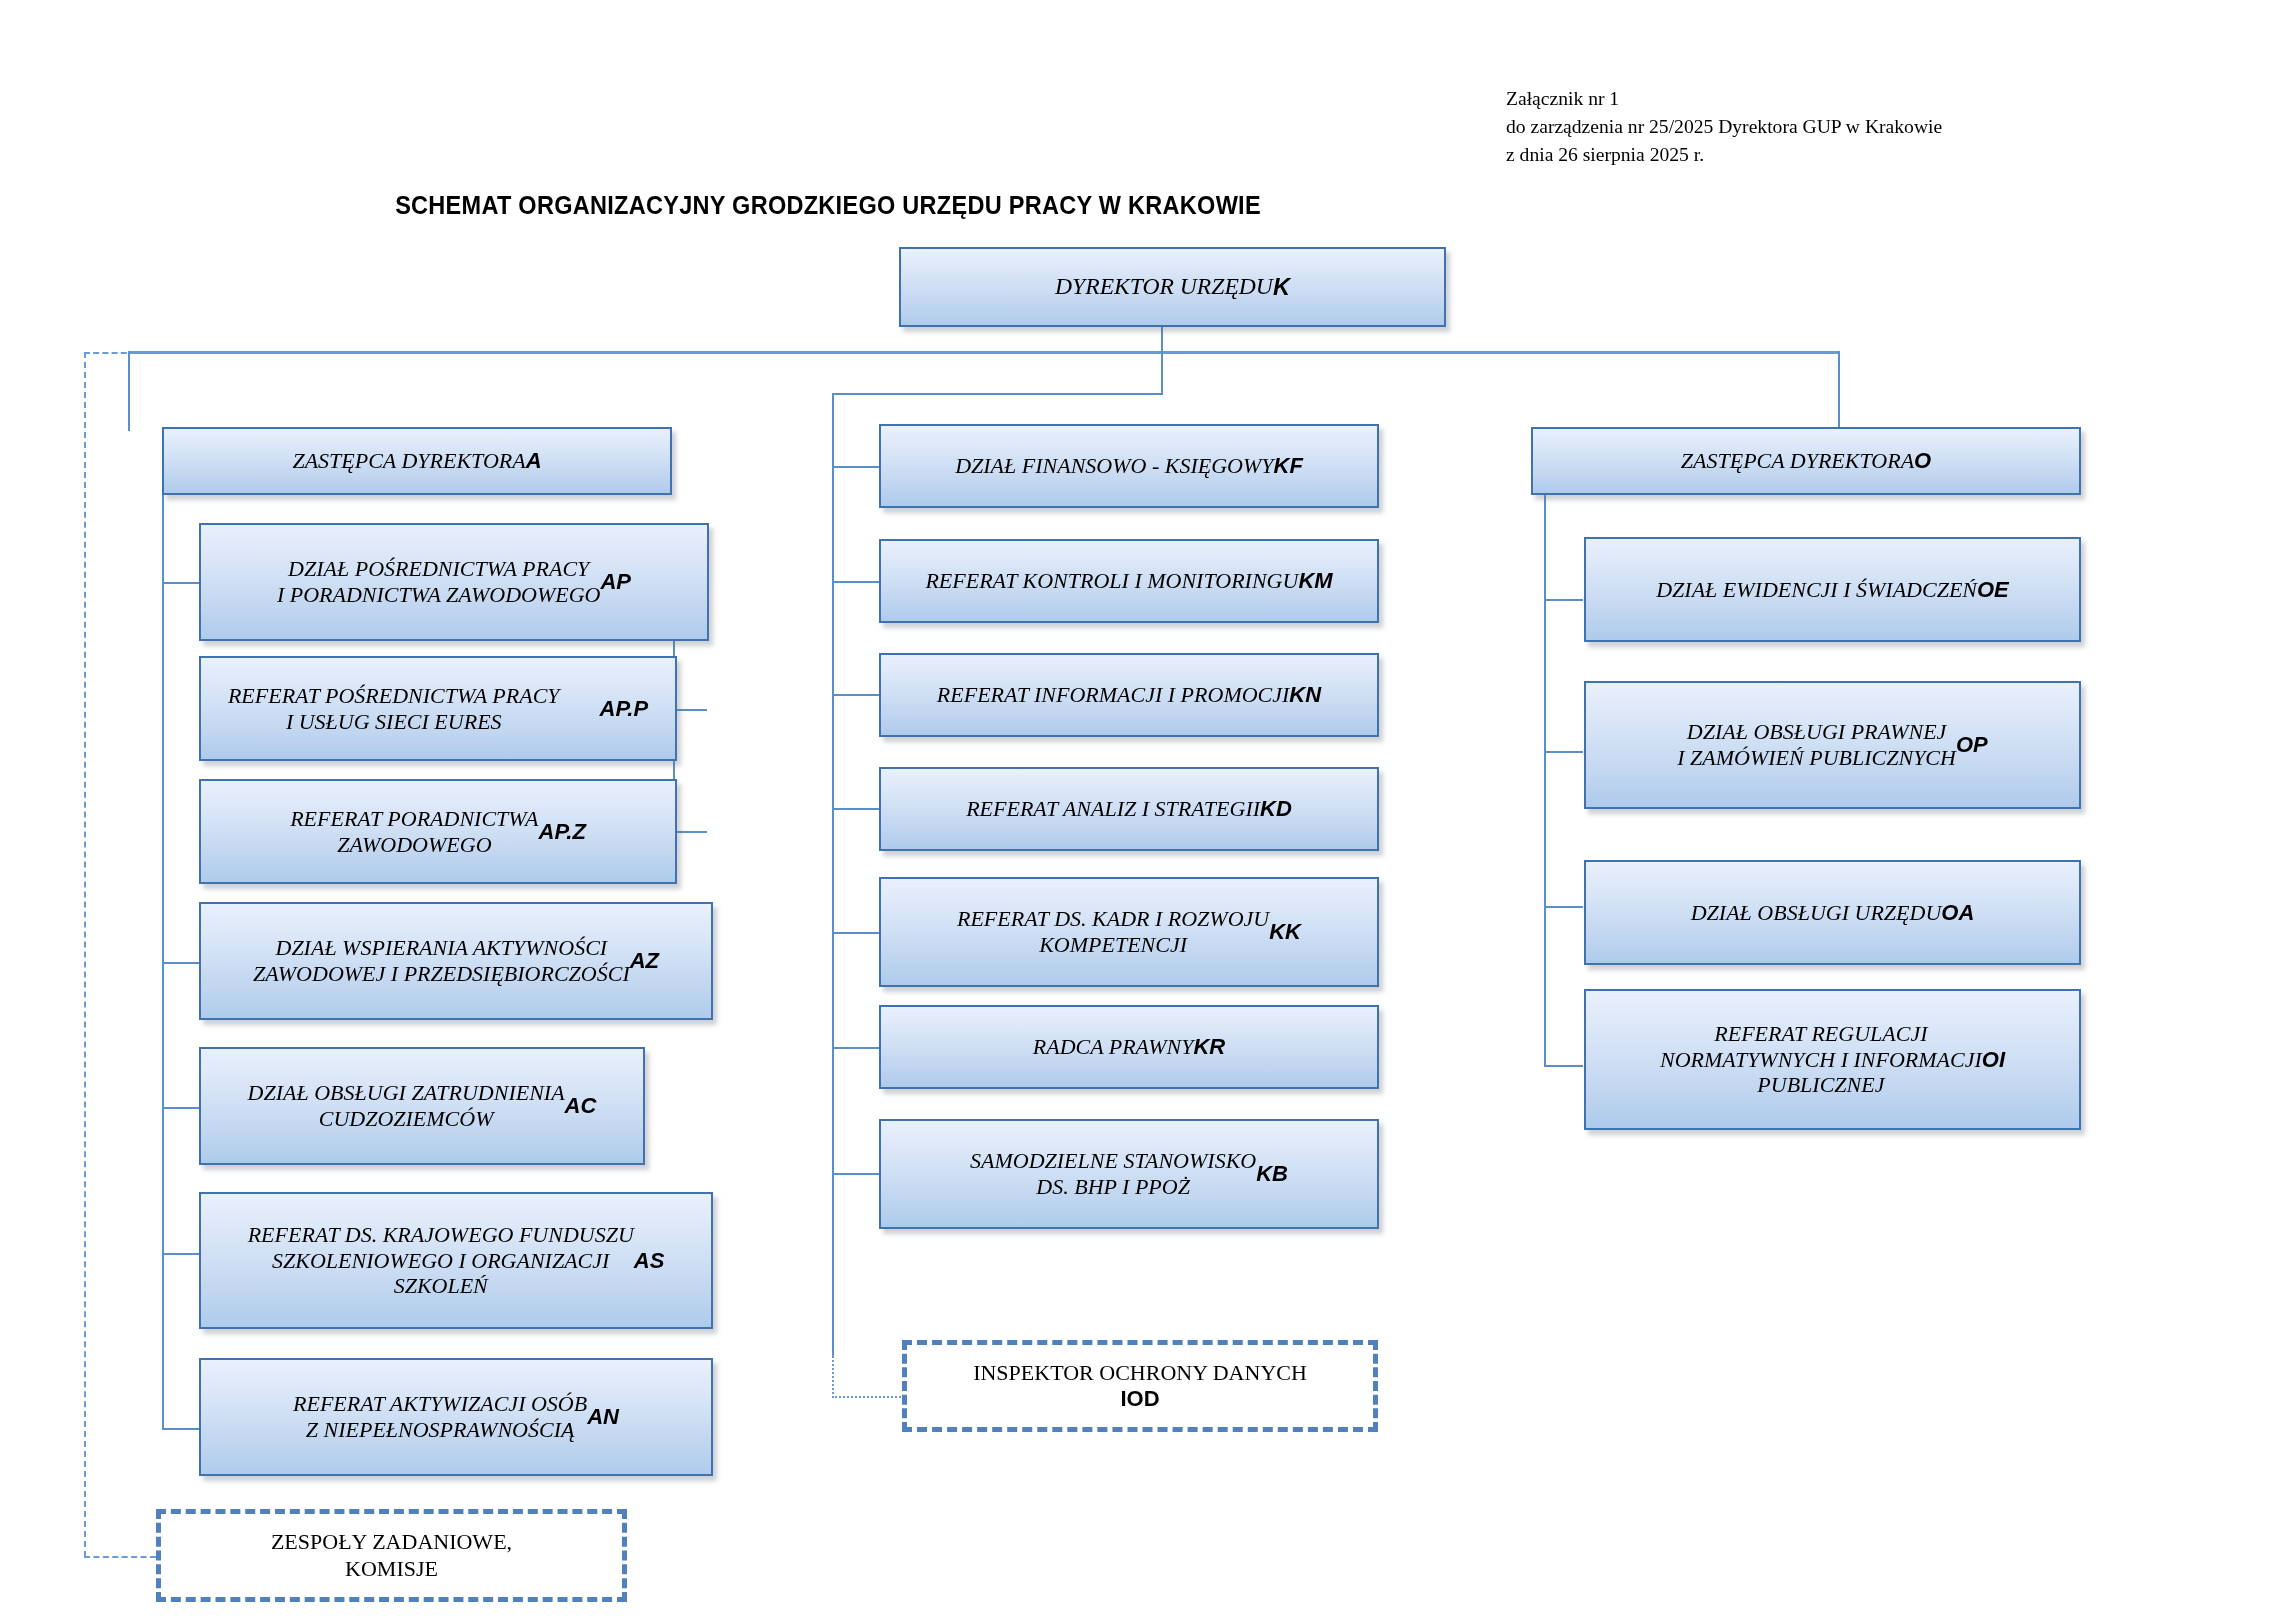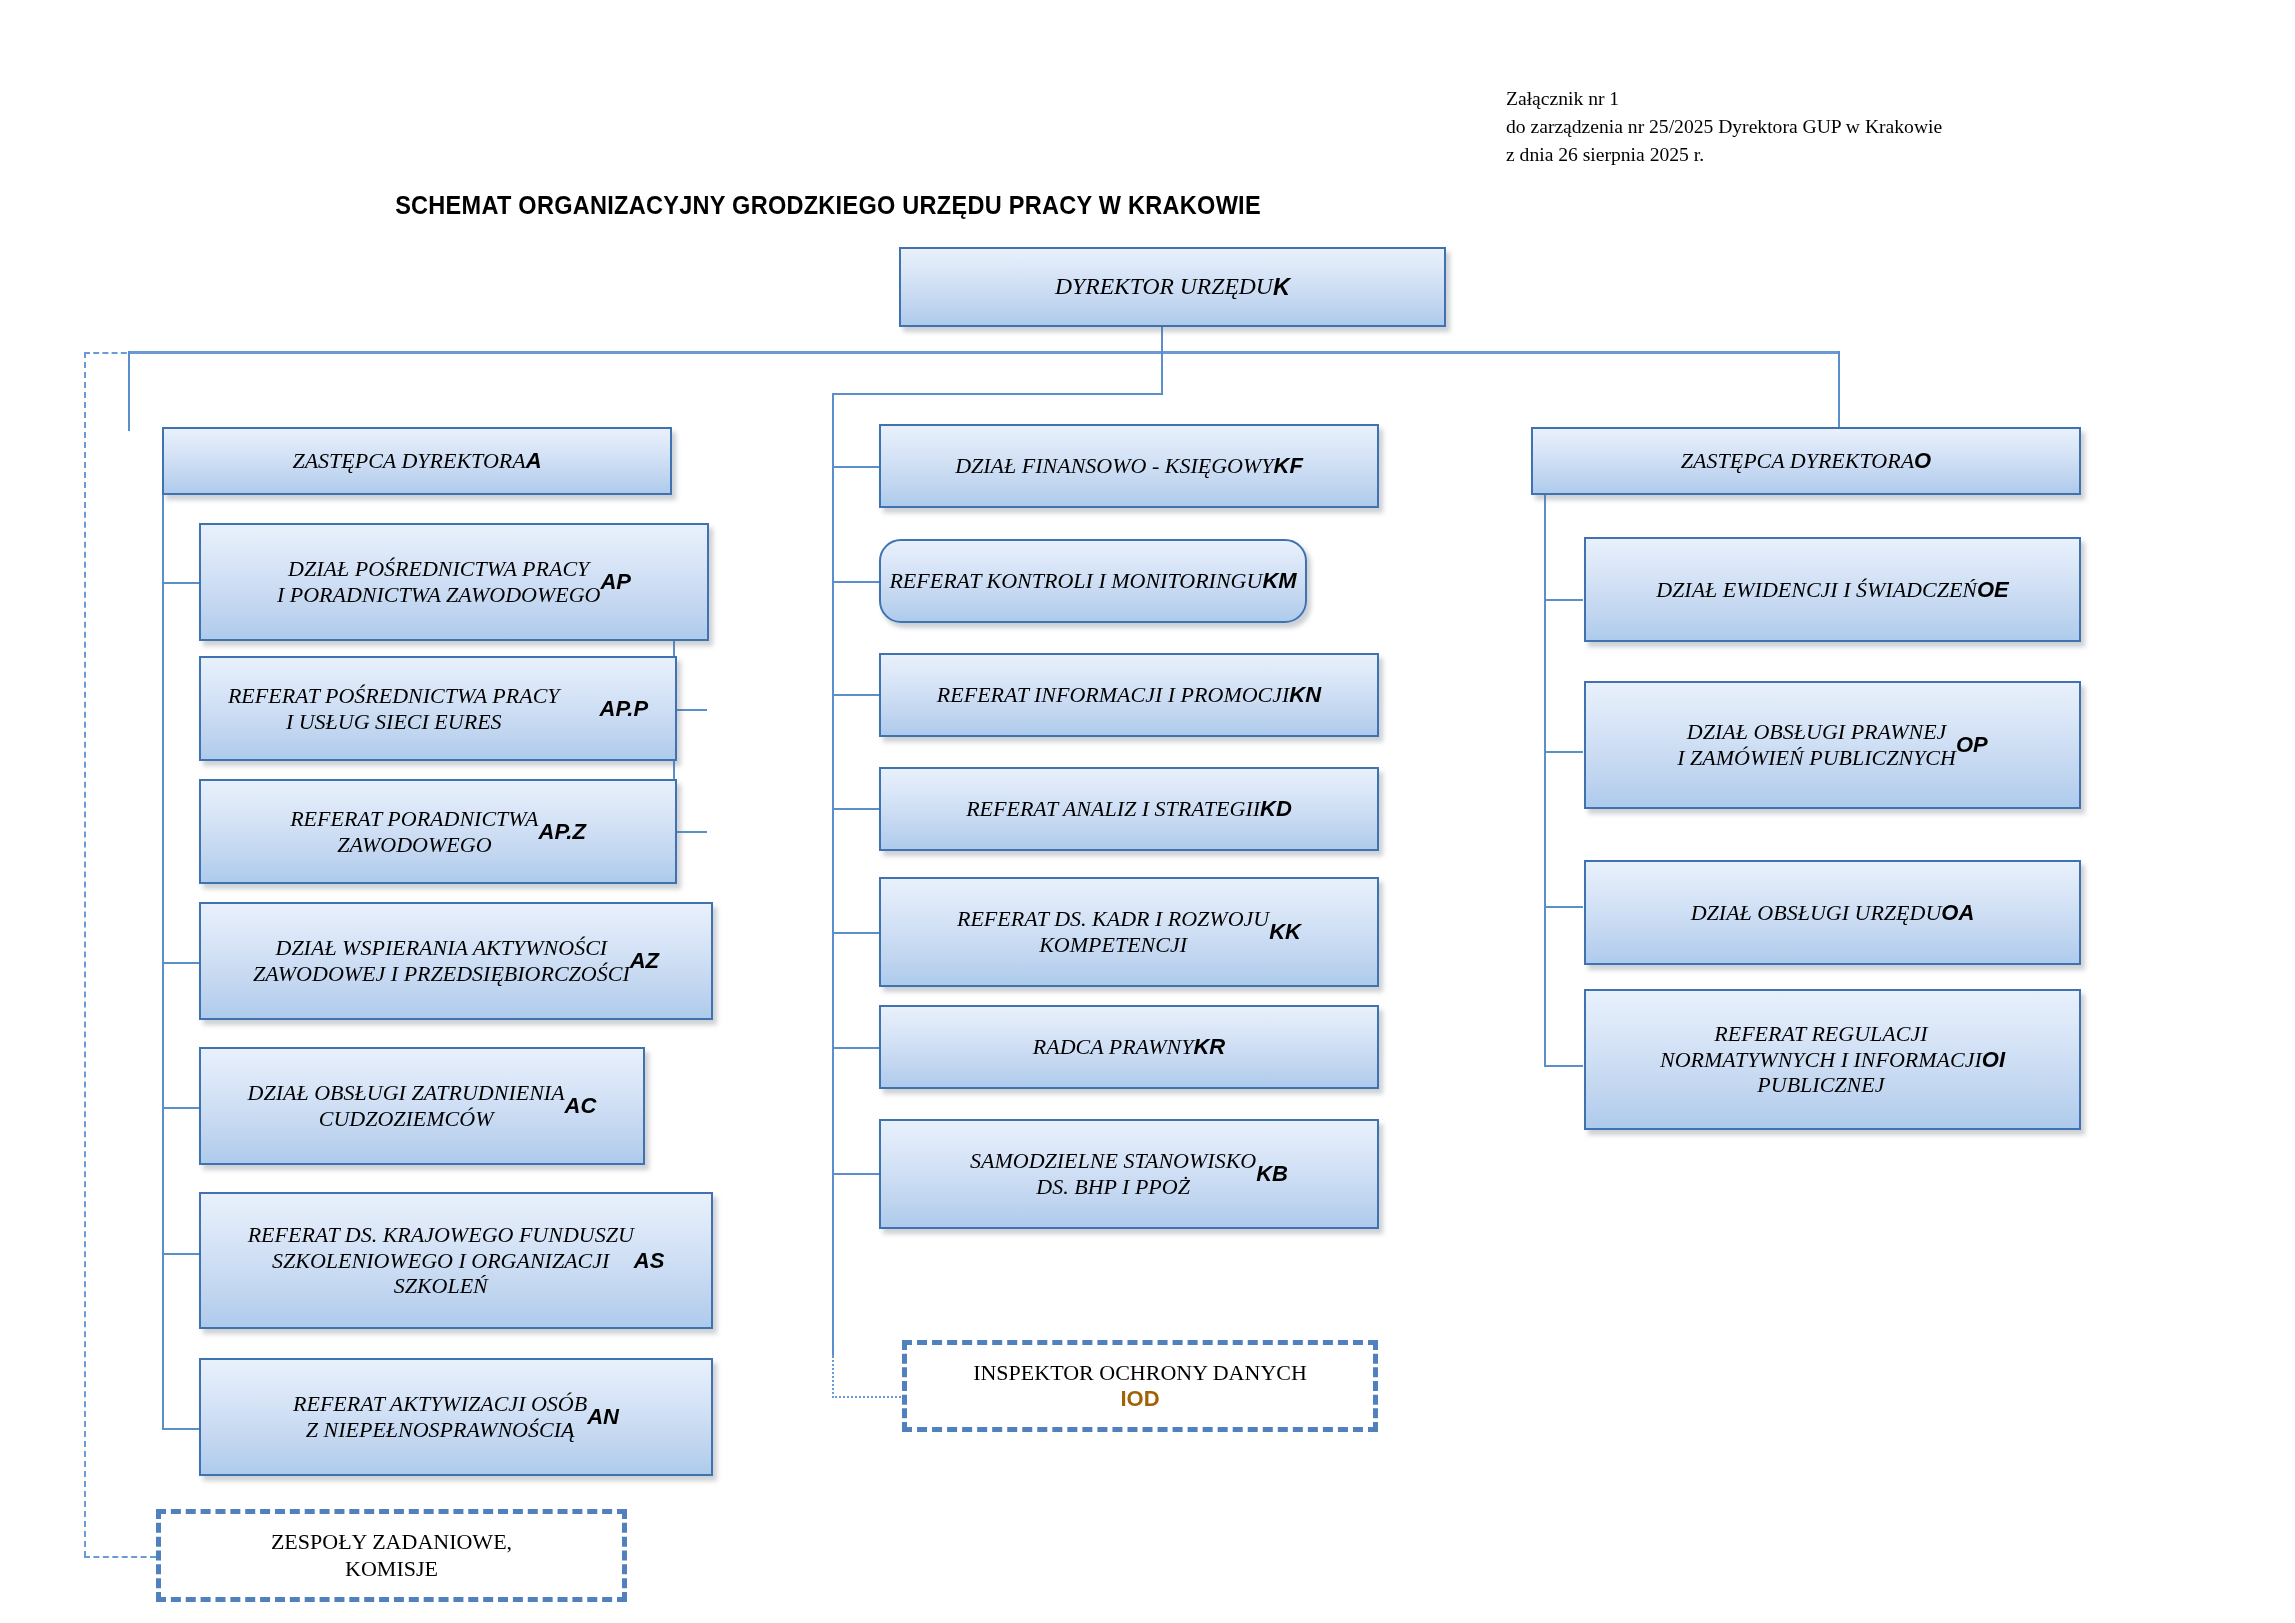--- a/index.html
+++ b/index.html
@@ -41,21 +41,21 @@
   #box-K .nm{font-size:23.6px;}
   #box-K .cd{font-size:23.6px;}
 
   
   .dbox{position:absolute;box-sizing:border-box;background:#fff;
         border:5.9px dashed #5080bd;
         display:flex;flex-direction:column;align-items:center;justify-content:center;
         text-align:center;padding:2.6px 7.9px;}
   .dbox .nm{font-family:"Liberation Serif",serif;font-size:22px;line-height:1.2;color:#000;
             white-space:pre-line;}
-  .dbox .cd{font-family:"Liberation Sans",sans-serif;font-weight:bold;font-size:22px;color:#a16207;}
+  .dbox .cd{font-family:"Liberation Sans",sans-serif;font-weight:bold;font-size:22px;color:#000000;}
 </style>
 </head>
 <body>
 
 <div id="page">
 
   <div id="doc-note">Załącznik nr 1
 do zarządzenia nr 25/2025 Dyrektora GUP w Krakowie
 z dnia 26 sierpnia 2025 r.</div>
 
@@ -160,21 +160,21 @@
   <div class="dbox" style="left:156px;top:1509px;width:471px;height:93px;">
     <div class="nm">ZESPOŁY ZADANIOWE,
 KOMISJE</div>
   </div>
 
   <div class="box" style="left:879px;top:424px;width:500px;height:84px;">
     <div class="nm">DZIAŁ FINANSOWO - KSIĘGOWY</div>
     <div class="cd">KF</div>
   </div>
 
-  <div class="box" style="left:879px;top:539px;width:428px;height:84px;border-radius:22px;">
+  <div class="box" style="left:879px;top:539px;width:500px;height:84px;">
     <div class="nm">REFERAT KONTROLI I MONITORINGU</div>
     <div class="cd">KM</div>
   </div>
 
   <div class="box" style="left:879px;top:653px;width:500px;height:84px;">
     <div class="nm">REFERAT INFORMACJI I PROMOCJI</div>
     <div class="cd">KN</div>
   </div>
 
   <div class="box" style="left:879px;top:767px;width:500px;height:84px;">

